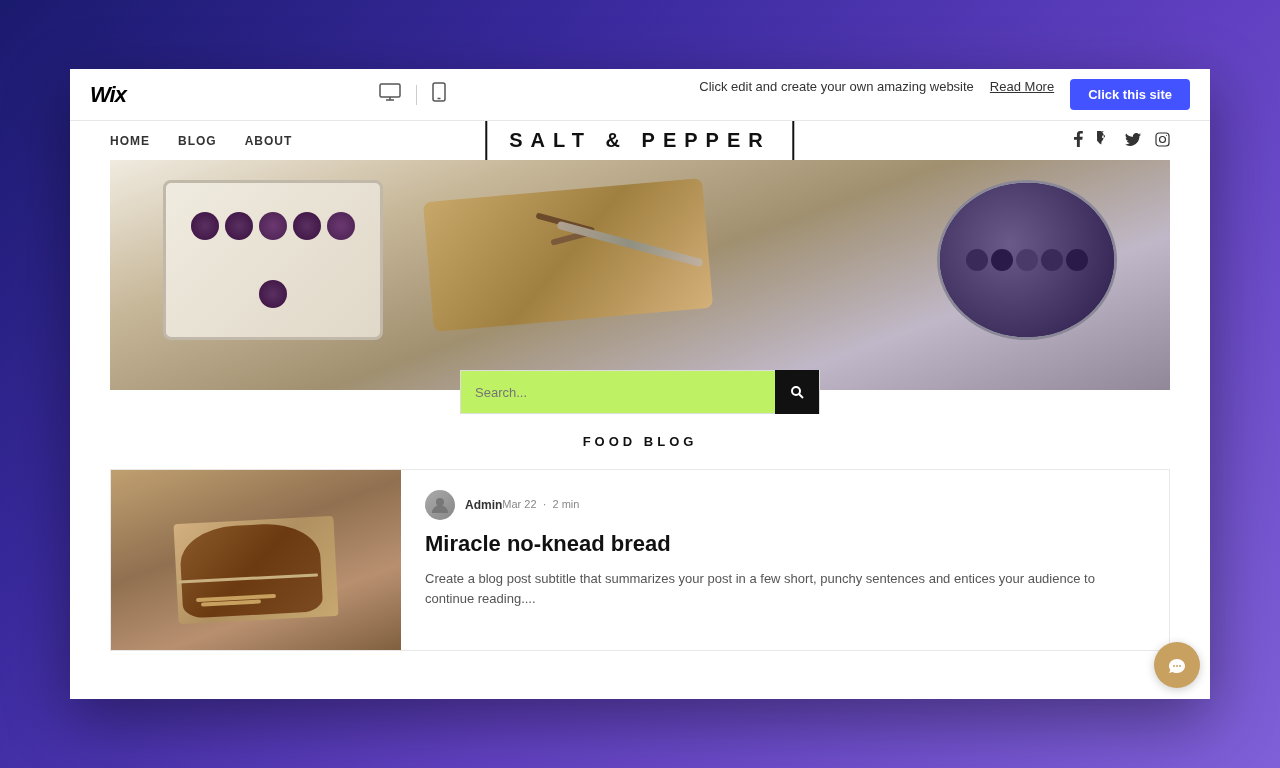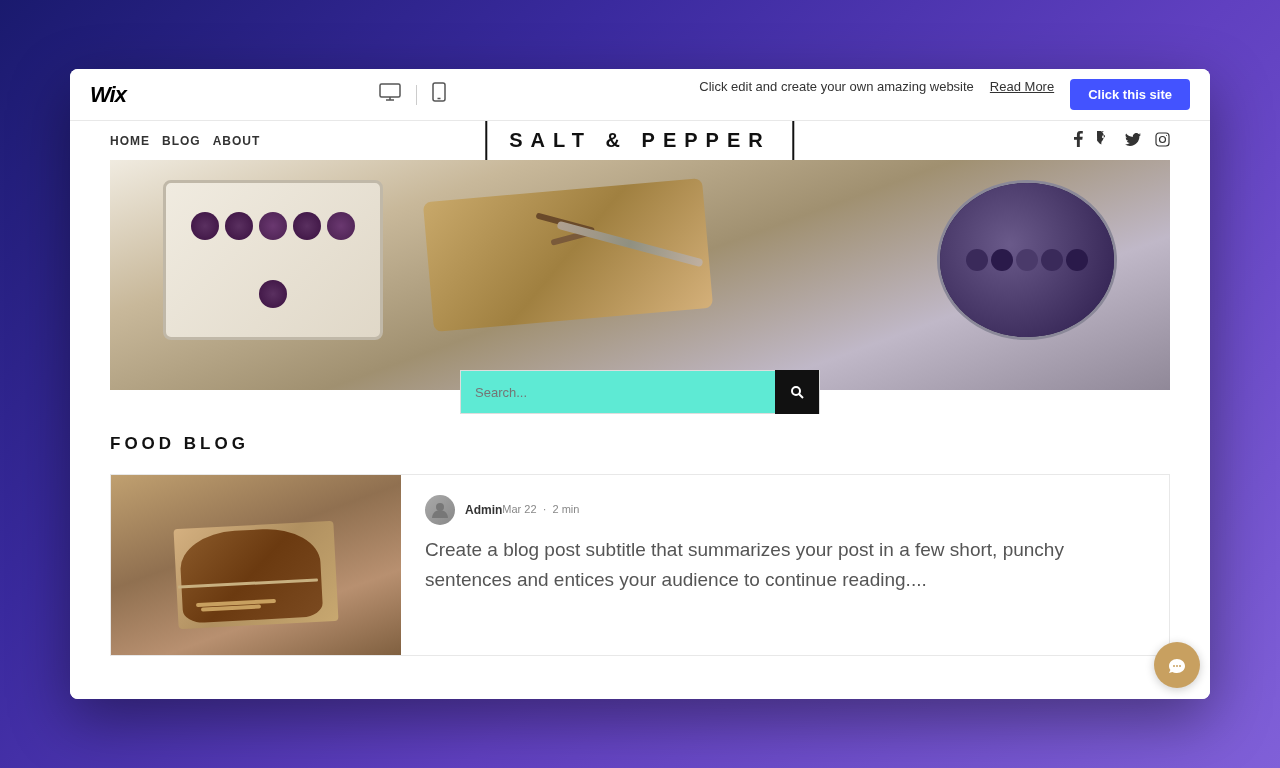--- a/index.html
+++ b/index.html
@@ -12,21 +12,21 @@
       align-items: center;
       justify-content: center;
       font-family: 'Helvetica Neue', Arial, sans-serif;
       overflow: hidden;
     }
 
     .browser-window {
       width: 1140px;
       height: 630px;
       background: #fff;
-      border-radius: 8px;
+      border-radius: 0;
       box-shadow: 0 20px 60px rgba(0,0,0,0.4);
       overflow: hidden;
       display: flex;
       flex-direction: column;
     }
 
     
     .top-bar {
       background: #fff;
       border-bottom: 1px solid #e8e8e8;
@@ -109,21 +109,21 @@
     .site-header {
       padding: 10px 40px 0 40px;
       display: flex;
       align-items: center;
       justify-content: space-between;
       position: relative;
     }
 
     .site-nav {
       display: flex;
-      gap: 12px;
+      gap: 28px;
       align-items: center;
       justify-content: flex-end;
     }
 
     .nav-item {
       font-size: 12px;
       font-weight: 600;
       letter-spacing: 1px;
       color: #333;
       cursor: pointer;
@@ -215,21 +215,21 @@
       display: flex;
       justify-content: center;
       margin: -20px 0 0 0;
       position: relative;
       z-index: 10;
     }
 
     .search-bar {
       display: flex;
       align-items: center;
-      background: #5eead4;
+      background: #bef264;
       border: 1px solid #ddd;
       width: 360px;
       height: 44px;
     }
 
     .search-input {
       flex: 1;
       border: none;
       outline: none;
       padding: 0 14px;
@@ -251,21 +251,22 @@
       font-size: 14px;
       flex-shrink: 0;
     }
 
     
     .blog-section {
       padding: 20px 40px;
     }
 
     .blog-title {
-      font-size: 17px;
+      text-align: center;
+      font-size: 13px;
       font-weight: 700;
       letter-spacing: 4px;
       color: #111;
       text-transform: uppercase;
       margin-bottom: 20px;
     }
 
     .blog-post-card {
       display: flex;
       border: 1px solid #e8e8e8;
@@ -333,21 +334,21 @@
 
     .post-title {
       font-size: 22px;
       font-weight: 700;
       color: #111;
       margin-bottom: 10px;
       line-height: 1.3;
     }
 
     .post-excerpt {
-      font-size: 19px;
+      font-size: 13px;
       color: #555;
       line-height: 1.6;
     }
 
     
     .chat-bubble {
       position: fixed;
       bottom: 80px;
       right: 80px;
       width: 46px;
@@ -506,20 +507,21 @@
             </div>
             <div class="author-info">
               <span class="author-name">Admin</span>
               <span class="post-meta">
                 <span>Mar 22</span>
                 &nbsp;·&nbsp;
                 <span>2 min</span>
               </span>
             </div>
           </div>
+          <div class="post-title">Miracle no-knead bread</div>
           <div class="post-excerpt">Create a blog post subtitle that summarizes your post in a few short, punchy sentences and entices your audience to continue reading....</div>
         </div>
       </div>
     </div>
 
   </div>
 
 </div>
 
 <div class="chat-bubble">

